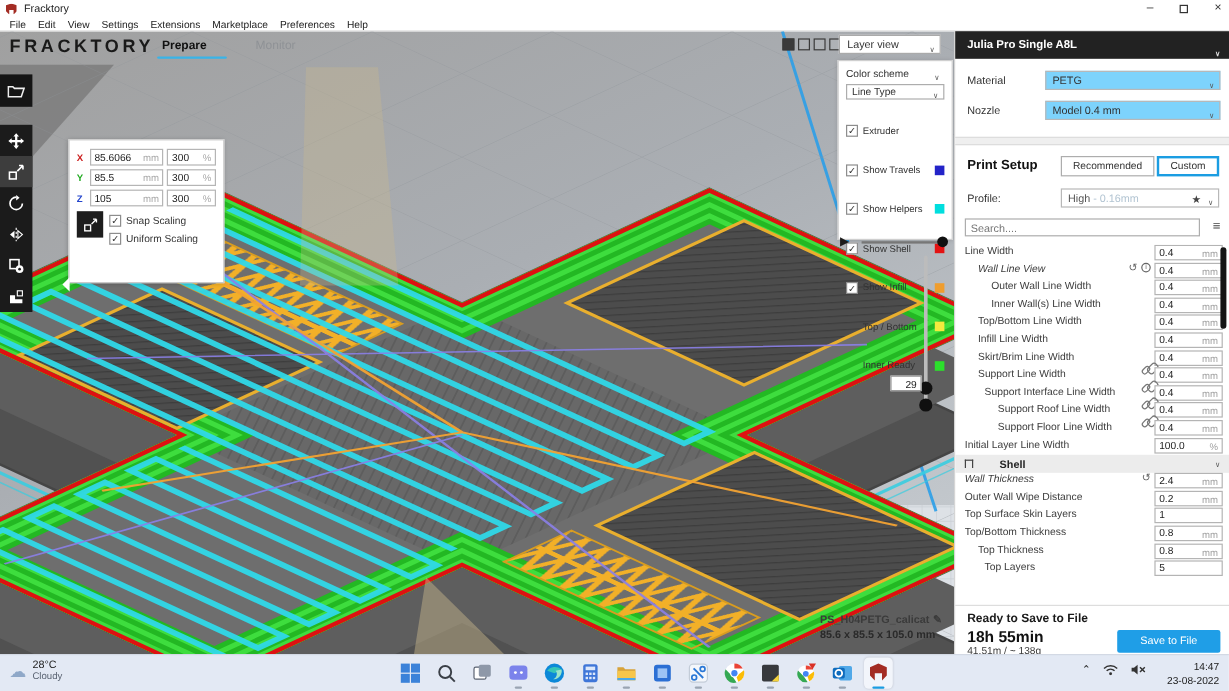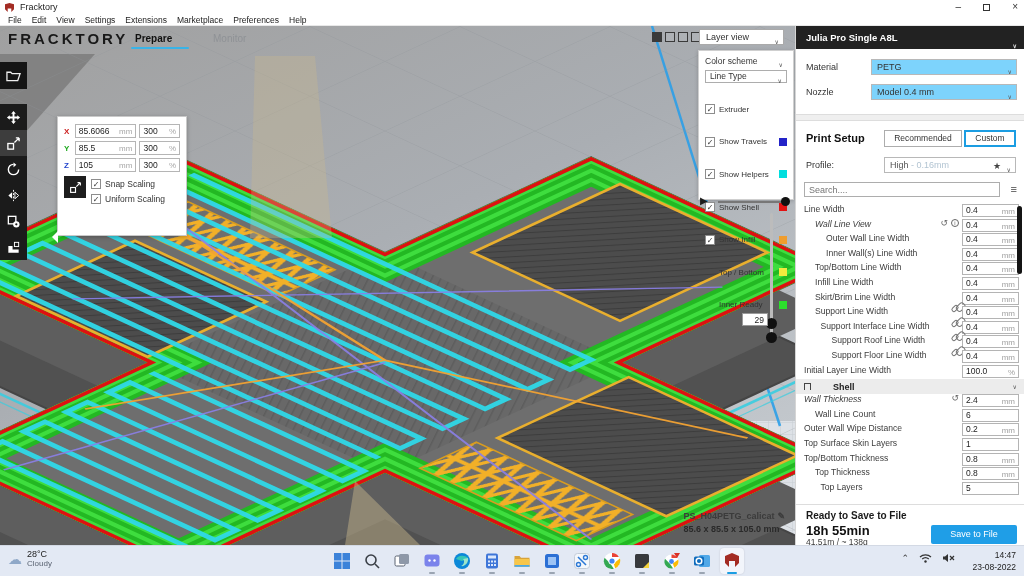--- a/index.html
+++ b/index.html
@@ -530,25 +530,20 @@
   </div>
 
   <div class="set-row">
     <span class="set-label italic" style="padding-left: 0px;">Wall Thickness</span>
     <span class="set-icons">
             <span class="reset-icon">↺</span>
           </span>
     <span class="set-box"><span class="set-val">2.4</span><span class="unit">mm</span></span>
   </div>
 
-  <div class="set-row">
-    <span class="set-label" style="padding-left: 11px;">Wall Line Count</span>
-    <span class="set-icons"></span>
-    <span class="set-box"><span class="set-val">6</span><span class="unit"></span></span>
-  </div>
 
   <div class="set-row">
     <span class="set-label" style="padding-left: 0px;">Outer Wall Wipe Distance</span>
     <span class="set-icons"></span>
     <span class="set-box"><span class="set-val">0.2</span><span class="unit">mm</span></span>
   </div>
 
   <div class="set-row">
     <span class="set-label" style="padding-left: 0px;">Top Surface Skin Layers</span>
     <span class="set-icons"></span>

